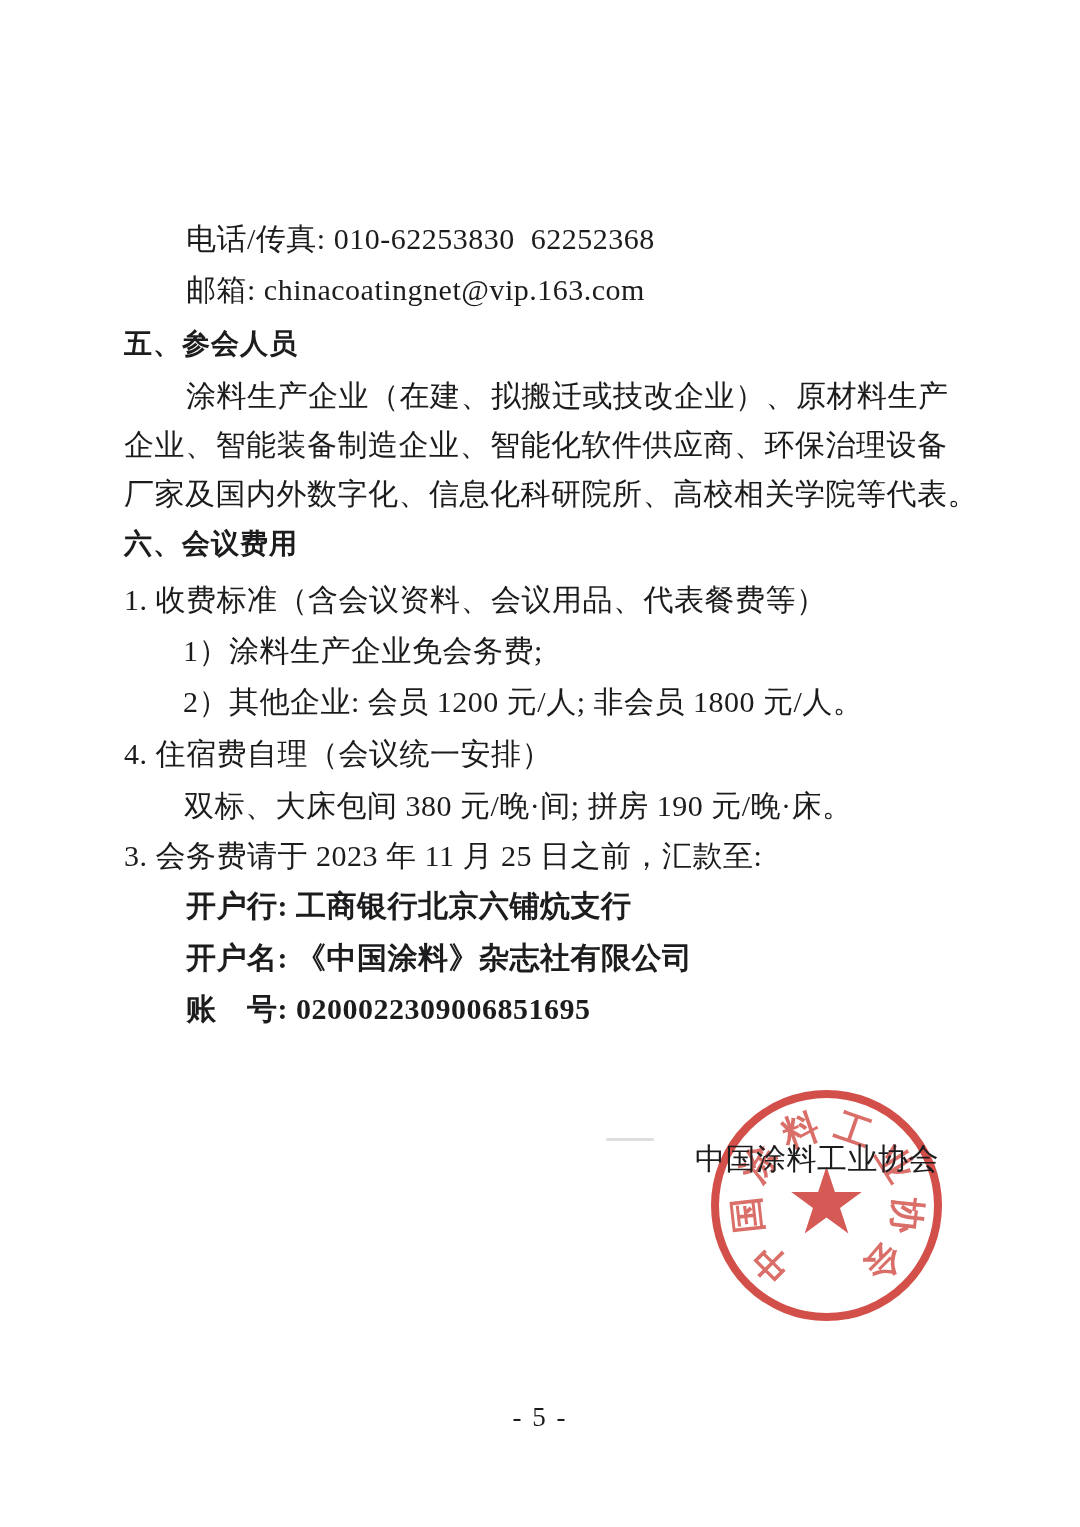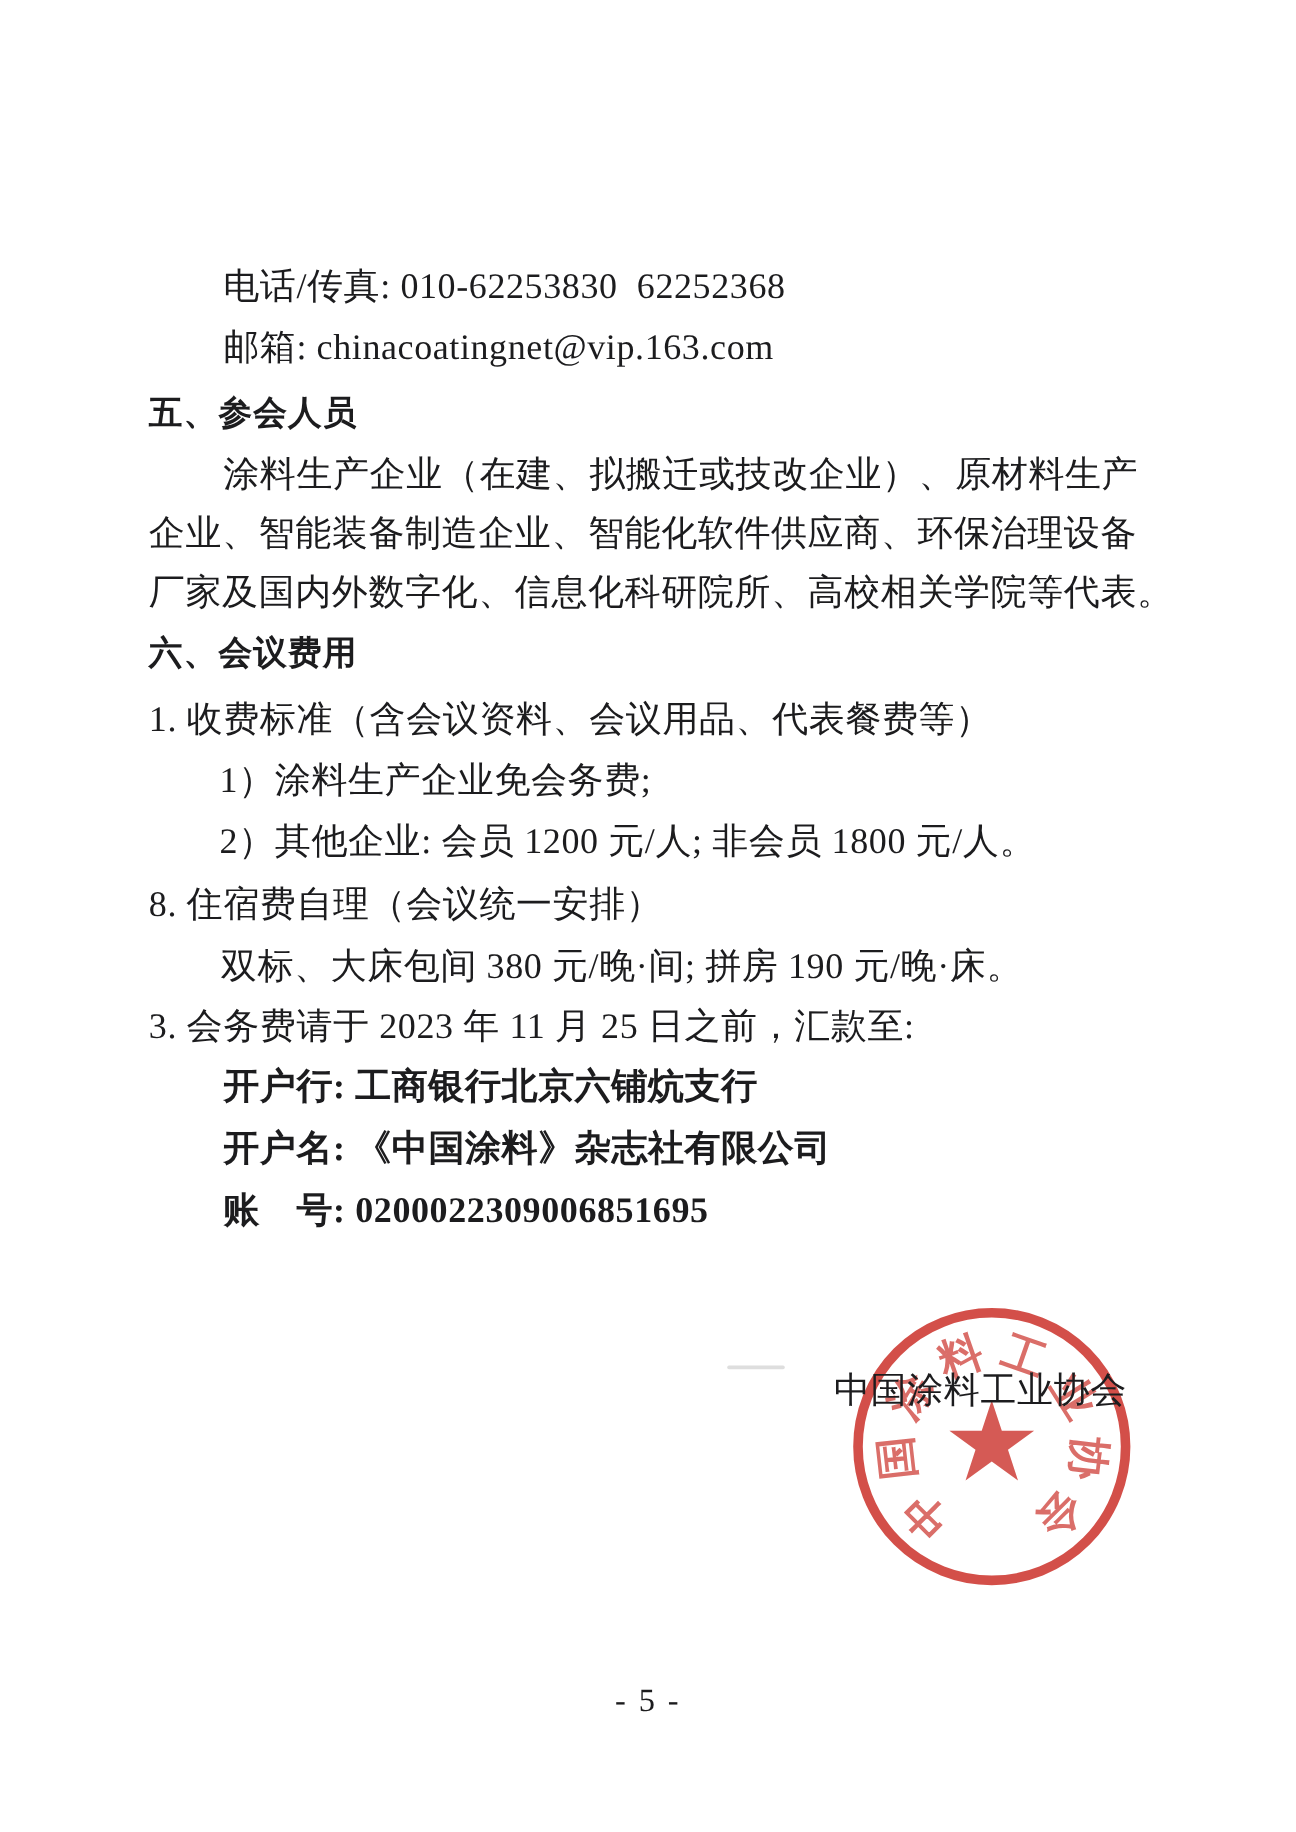--- a/index.html
+++ b/index.html
@@ -118,21 +118,21 @@
 
   <div class="t heading h5">五、参会人员</div>
   <div class="t p2">企业、智能装备制造企业、智能化软件供应商、环保治理设备</div>
   <div class="t p1">涂料生产企业（在建、拟搬迁或技改企业）、原材料生产</div>
   <div class="t p3">厂家及国内外数字化、信息化科研院所、高校相关学院等代表。</div>
 
   <div class="t heading h6">六、会议费用</div>
   <div class="t i1">1. 收费标准（含会议资料、会议用品、代表餐费等）</div>
   <div class="t s1">1）涂料生产企业免会务费;</div>
   <div class="t s2">2）其他企业: 会员 1200 元/人; 非会员 1800 元/人。</div>
-  <div class="t i2">8. 住宿费自理（会议统一安排）</div>
+  <div class="t i2">4. 住宿费自理（会议统一安排）</div>
   <div class="t d2">双标、大床包间 380 元/晚·间; 拼房 190 元/晚·床。</div>
   <div class="t i3">3. 会务费请于 2023 年 11 月 25 日之前，汇款至:</div>
   <div class="t bold b1">开户行: 工商银行北京六铺炕支行</div>
   <div class="t bold b2">开户名: 《中国涂料》杂志社有限公司</div>
   <div class="t bold b3">账　号: 0200022309006851695</div>
 
   <div class="artifact"></div>
 
   <div class="stamp">
     <span class="ring-char r0">中</span>

